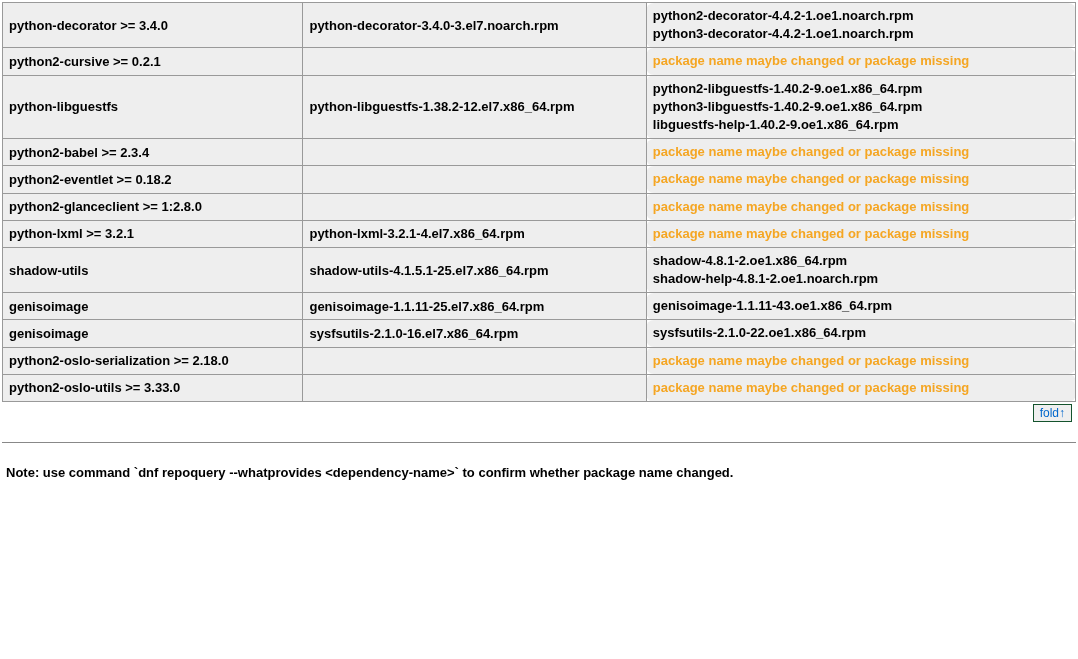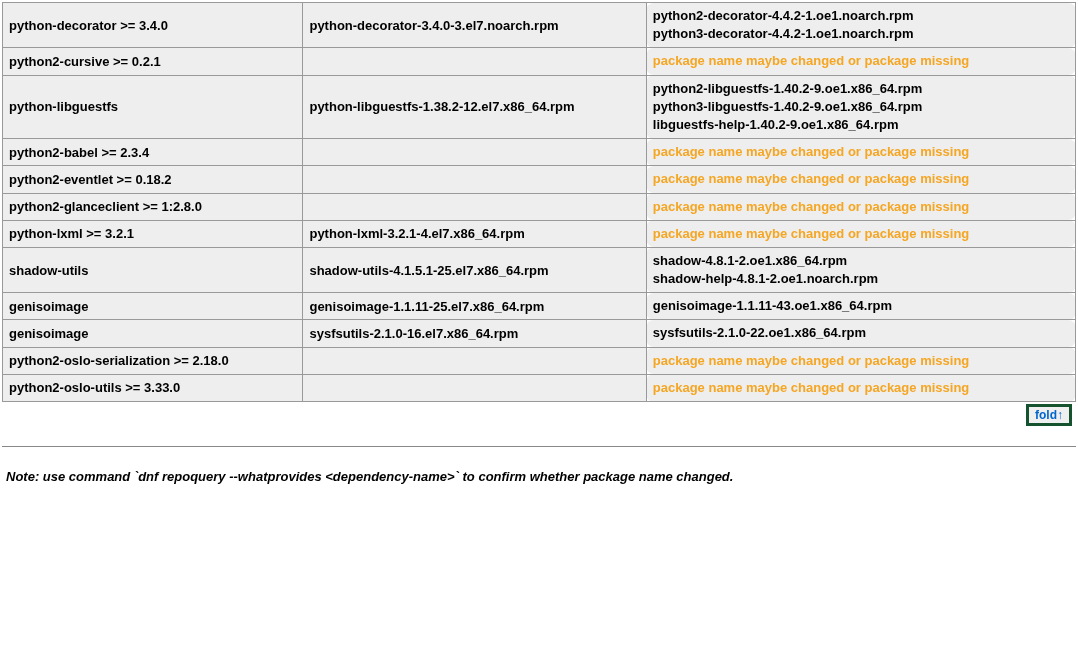--- a/index.html
+++ b/index.html
@@ -6,24 +6,24 @@
     body { font-family: Arial, sans-serif; font-size: 13px; background: #fff; color: #000; padding: 2px; }
     table { border-collapse: collapse; width: 100%; table-layout: fixed; }
     td { border: 1px solid #999; padding: 4px 6px; vertical-align: middle; background: #eeeeee; font-weight: bold; word-wrap: break-word; }
     td.col1 { width: 28%; }
     td.col2 { width: 32%; }
     td.col3 { width: 40%; border-radius: 8px; }
     .warn { color: #f5a623; }
     .red { color: #cc0000; }
     .multi-line { line-height: 1.4; }
     .fold-row { text-align: right; padding: 2px 4px; }
-    .fold-btn { display: inline-block; border: 3px solid #14532d; background: #efefef; padding: 1px 6px; color: #0066cc; font-weight: bold; cursor: pointer; font-size: 12px; }
+    .fold-btn { display: inline-block; border: 1px solid #14532d; background: #efefef; padding: 1px 6px; color: #0066cc; font-weight: normal; cursor: pointer; font-size: 12px; }
     hr { margin: 18px 0; border: none; border-top: 1px solid #888; }
     .note { font-weight: bold; padding: 4px; font-size: 13px; }
-    .codeish { font-family: Arial, sans-serif; font-style: italic; }
+    .codeish { font-family: Arial, sans-serif; }
   </style>
 </head>
 <body>
 
 <table>
   <tbody id="tbody">
       <tr>
         <td class="col1">python-decorator &gt;= 3.4.0</td>
         <td class="col2">python-decorator-3.4.0-3.el7.noarch.rpm</td>
         <td class="col3 multi-line">python2-decorator-4.4.2-1.oe1.noarch.rpm<br>python3-decorator-4.4.2-1.oe1.noarch.rpm</td>

